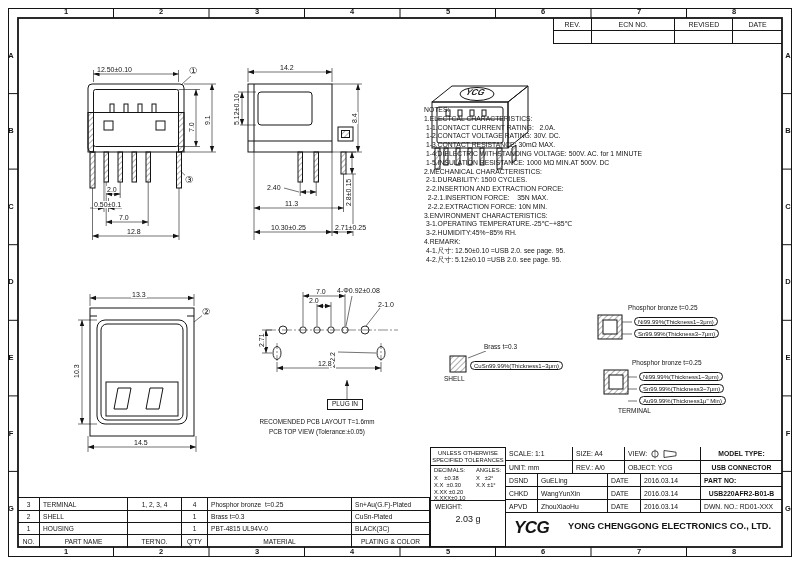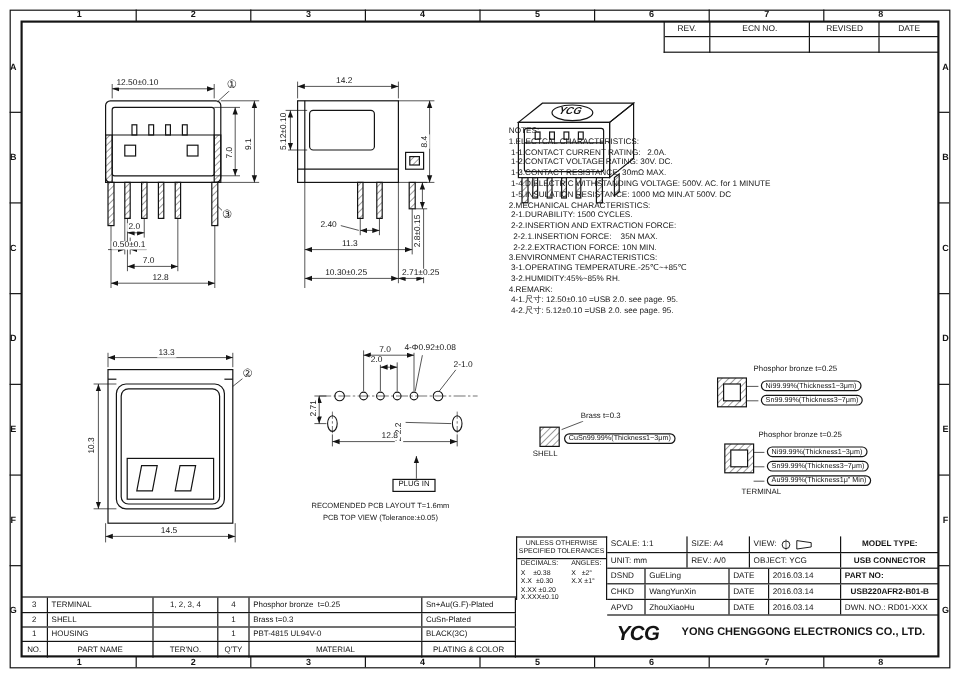--- a/index.html
+++ b/index.html
@@ -453,20 +453,24 @@
     <span class="c" style="left:3px;top:19px">DECIMALS:</span>
     <span class="c" style="left:45px;top:19px">ANGLES:</span>
     <span class="c" style="left:3px;top:26.5px">X    ±0.38</span>
     <span class="c" style="left:45px;top:26.5px">X   ±2°</span>
     <span class="c" style="left:3px;top:33.5px">X.X  ±0.30</span>
     <span class="c" style="left:45px;top:33.5px">X.X ±1°</span>
     <span class="c" style="left:3px;top:40.5px">X.XX ±0.20</span>
     <span class="c" style="left:3px;top:47px">X.XXX±0.10</span>
   </div>
 
+  <div class="wbox">
+    <span class="wl">WEIGHT:</span>
+    <span class="wv">2.03 g</span>
+  </div>
 
   <div class="tgrid">
     <div class="trow">
       <div class="tcell tc-a first">SCALE: 1:1</div>
       <div class="tcell tc-b">SIZE: A4</div>
       <div class="tcell tc-c">
         <span>VIEW:</span>
         <svg width="30" height="10" style="margin-left:3px">
           <circle cx="5" cy="5" r="3.2" fill="none" stroke="#141414" stroke-width="0.8"></circle>
           <line x1="5" y1="0.5" x2="5" y2="9.5" stroke="#141414" stroke-width="0.5"></line>

